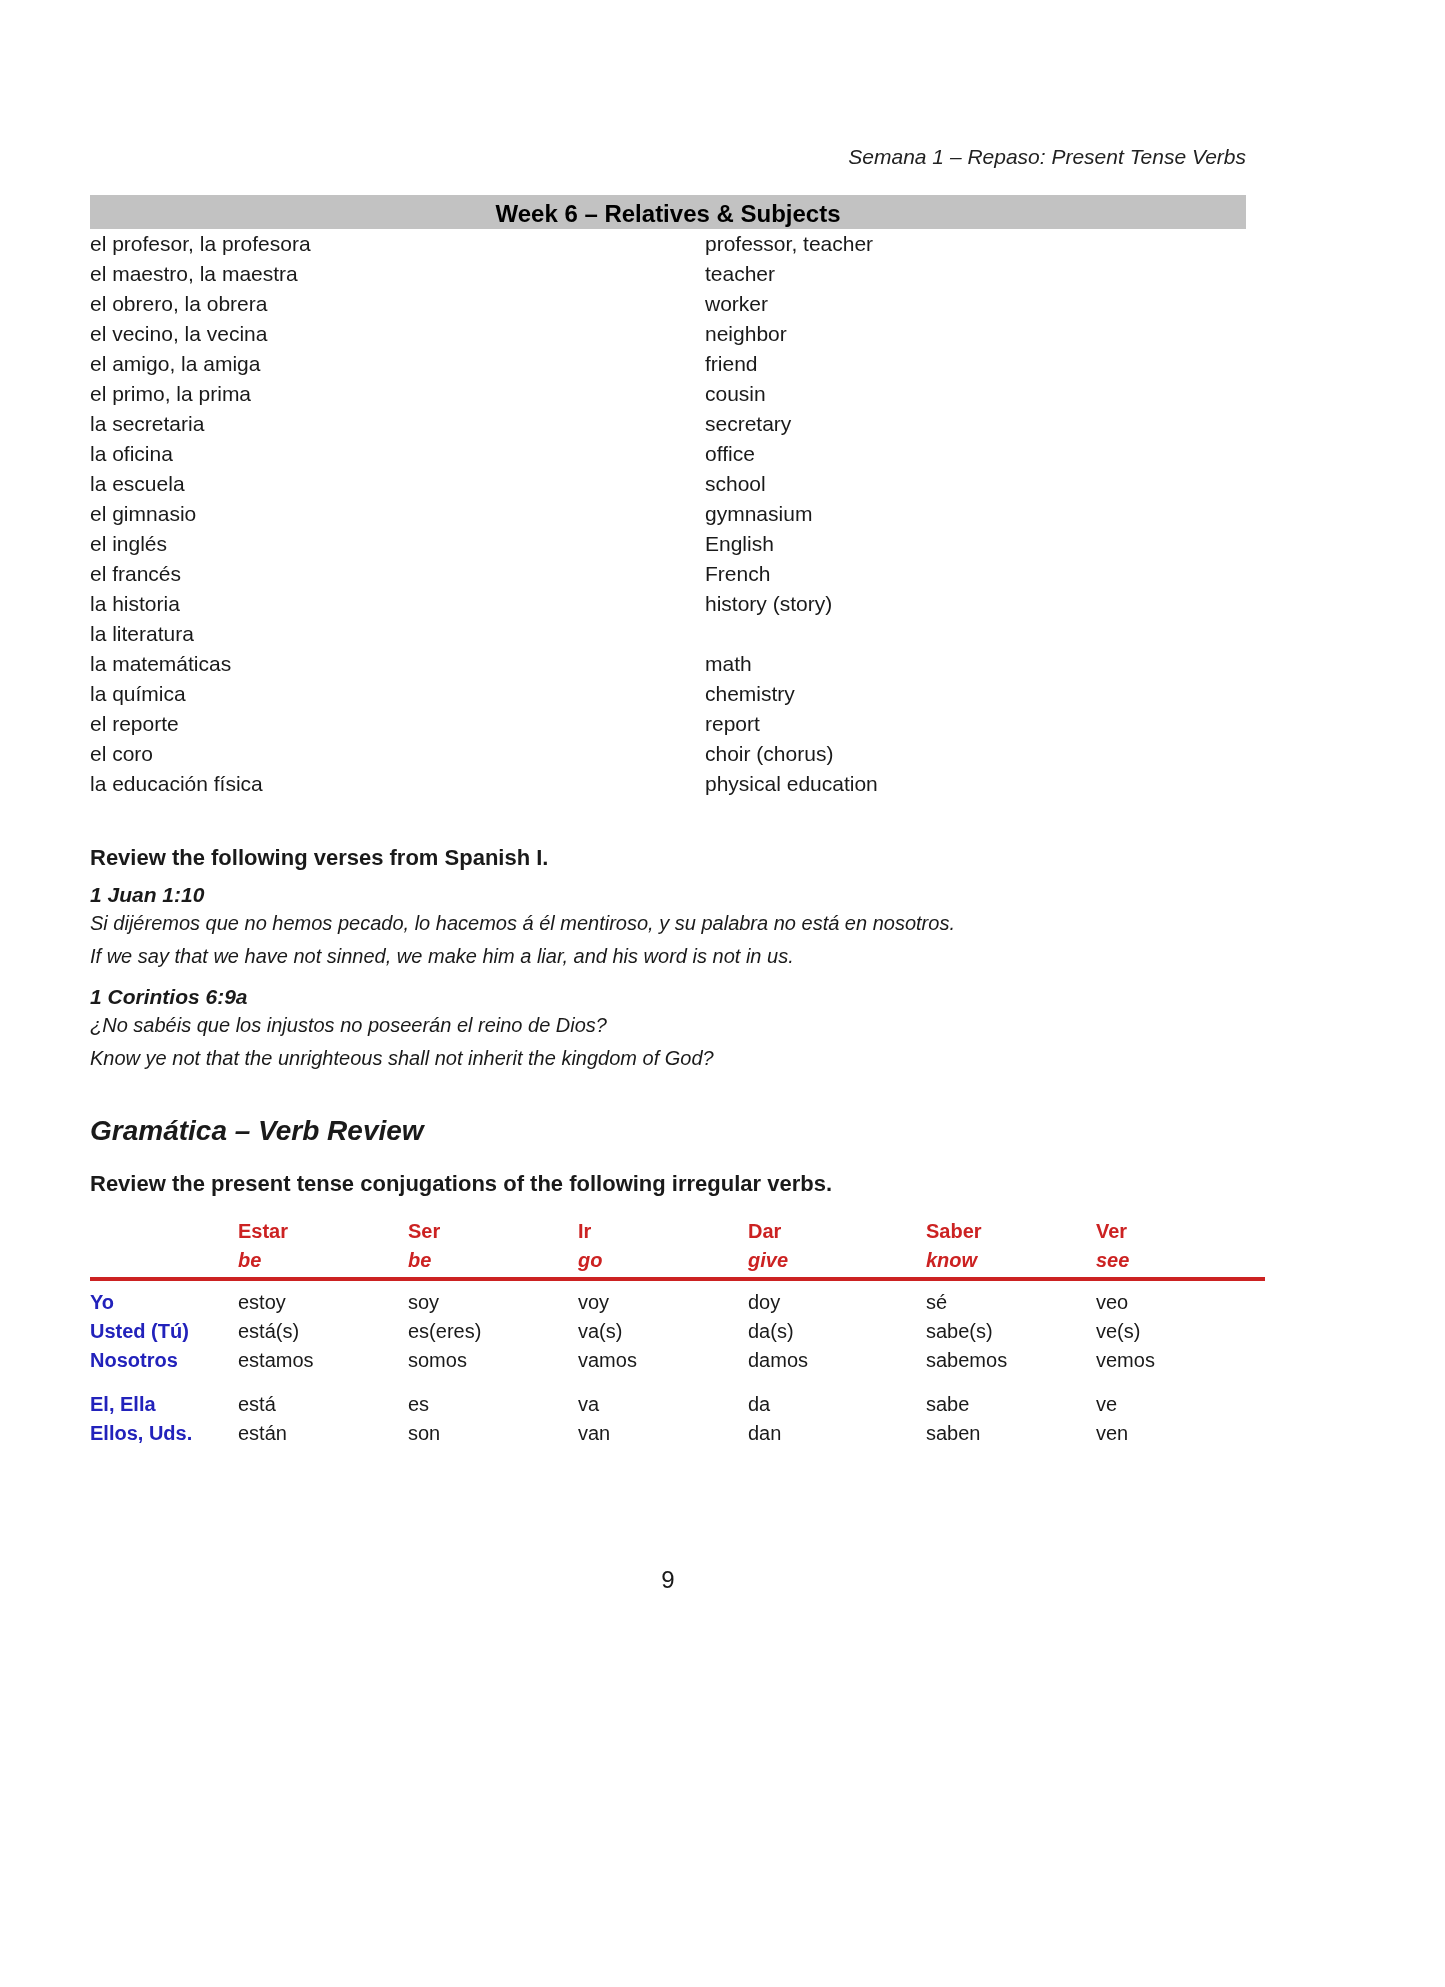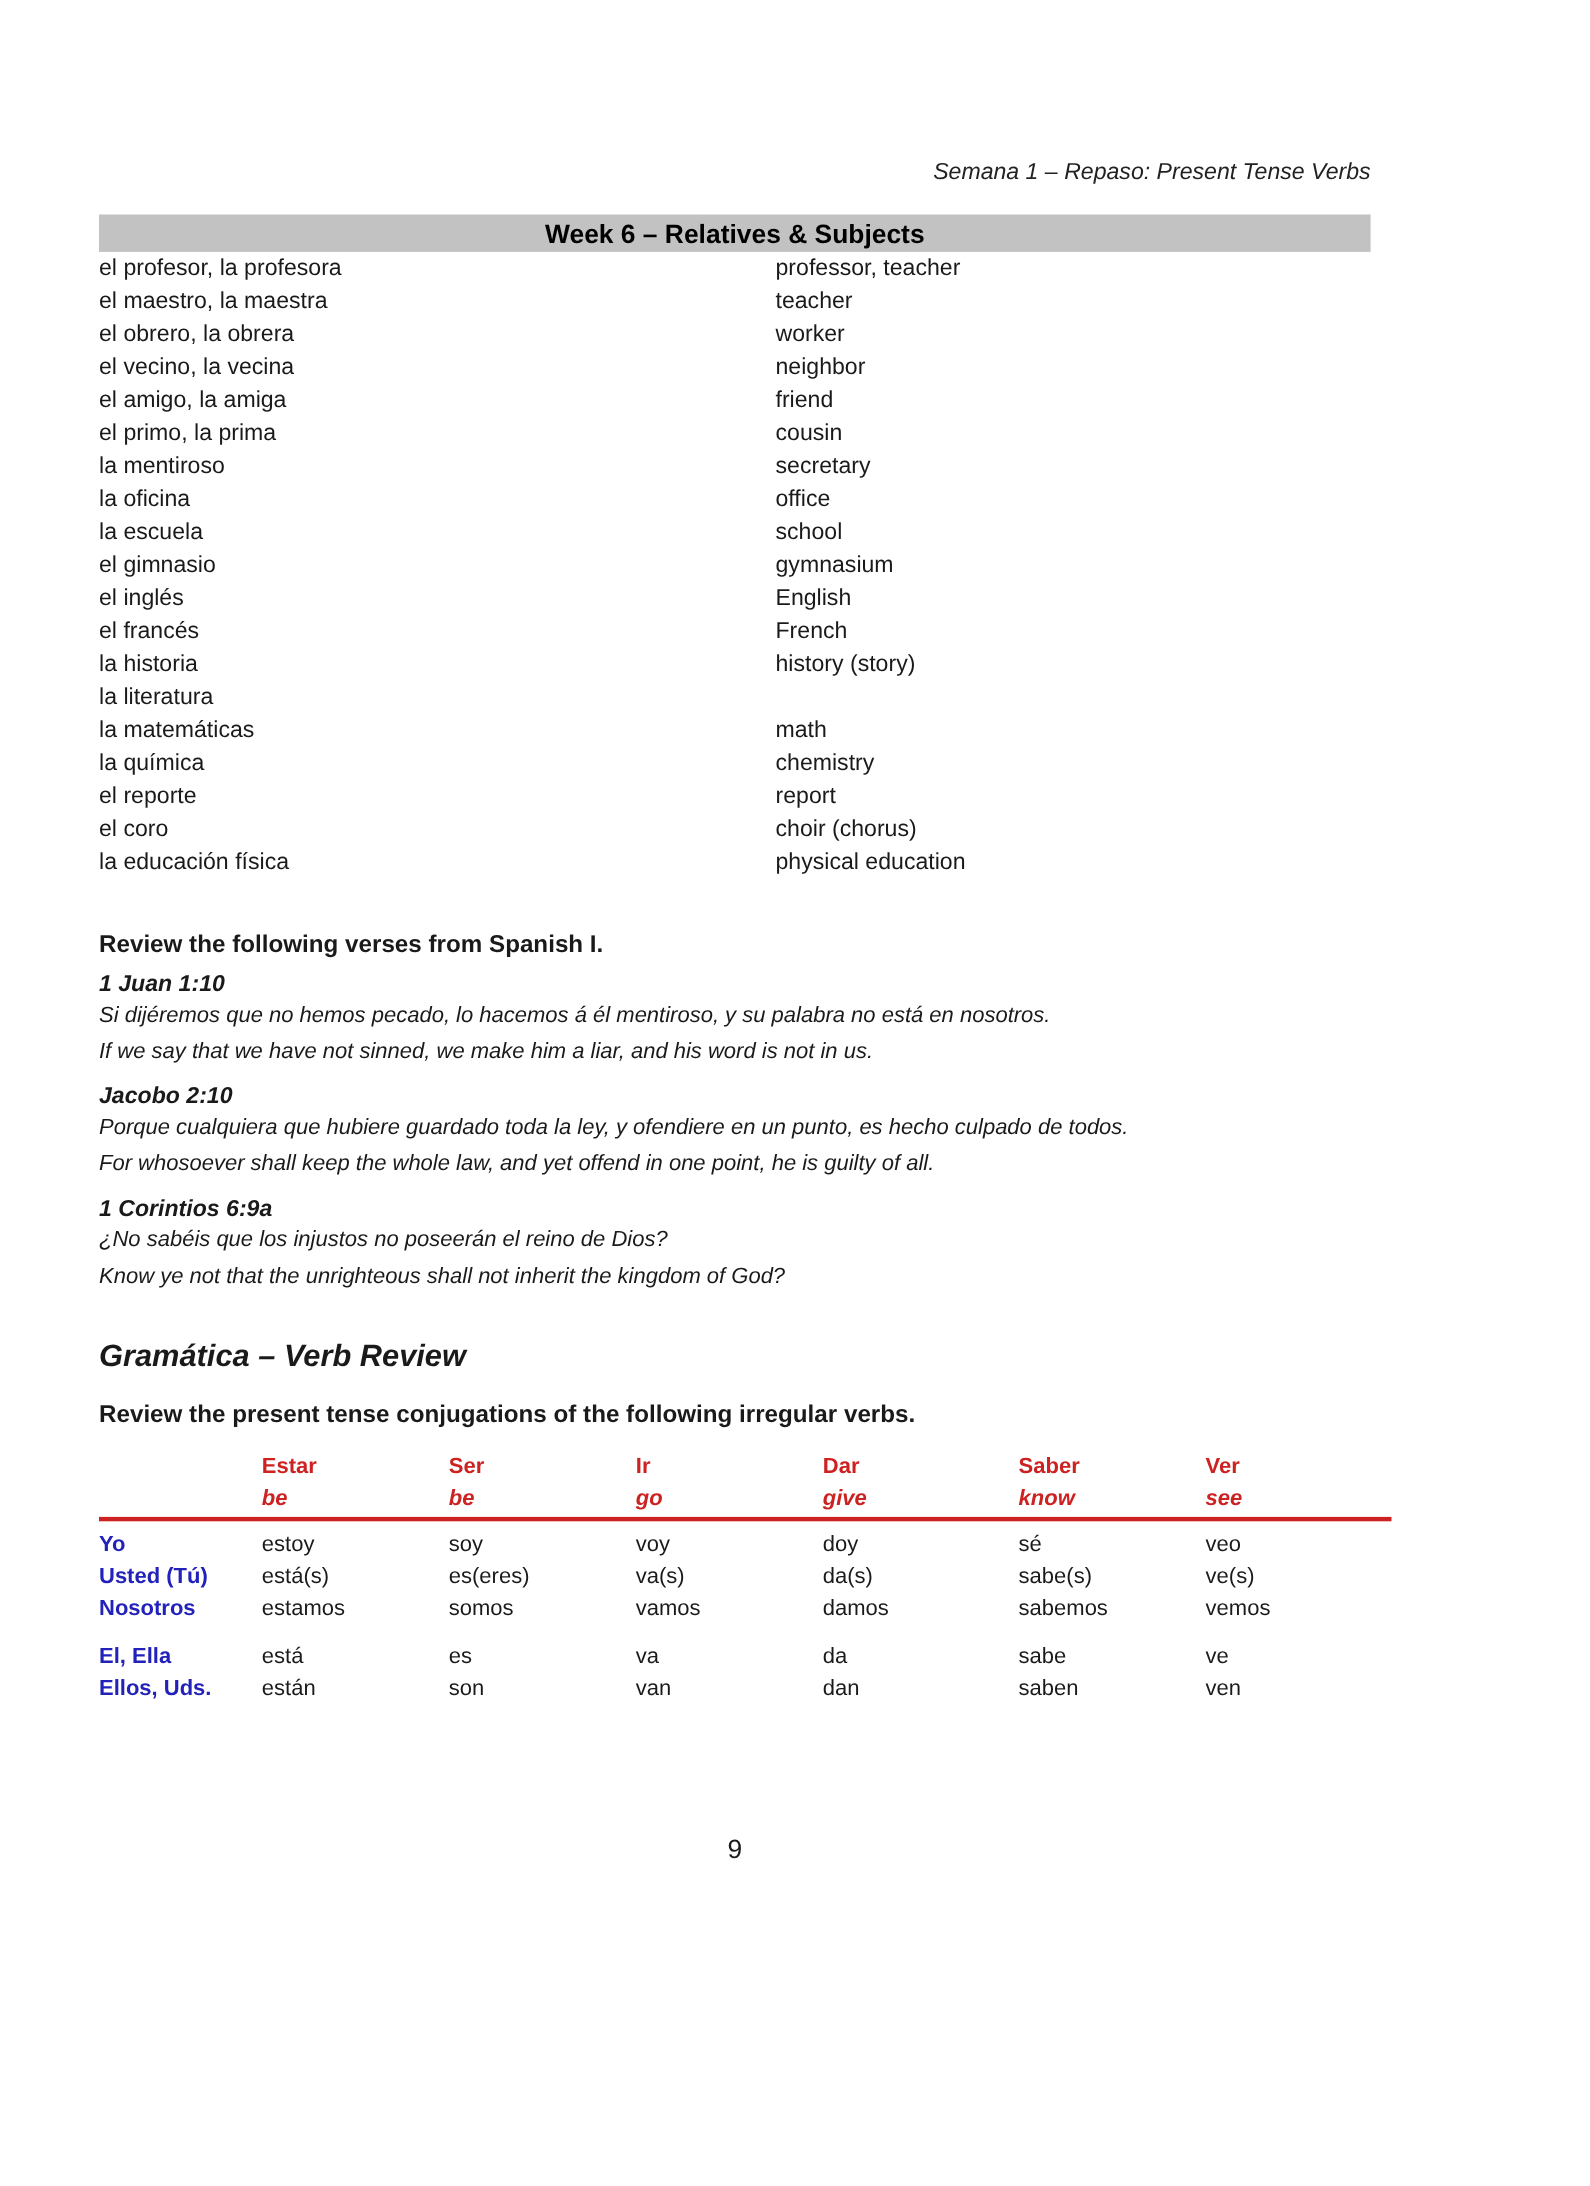--- a/index.html
+++ b/index.html
@@ -129,21 +129,21 @@
       </div>
       <div class="vocab-row">
         <span class="vocab-es">el amigo, la amiga</span>
         <span class="vocab-en">friend</span>
       </div>
       <div class="vocab-row">
         <span class="vocab-es">el primo, la prima</span>
         <span class="vocab-en">cousin</span>
       </div>
       <div class="vocab-row">
-        <span class="vocab-es">la mentiroso</span>
+        <span class="vocab-es">la secretaria</span>
         <span class="vocab-en">secretary</span>
       </div>
       <div class="vocab-row">
         <span class="vocab-es">la oficina</span>
         <span class="vocab-en">office</span>
       </div>
       <div class="vocab-row">
         <span class="vocab-es">la escuela</span>
         <span class="vocab-en">school</span>
       </div>
@@ -188,25 +188,20 @@
       </div>
     </div>
 
   <div class="review-heading">Review the following verses from Spanish I.</div>
 
   <div id="verses">
       <div class="verse-block">
         <div class="verse-ref">1 Juan 1:10</div>
         <div class="verse-line">Si dijéremos que no hemos pecado, lo hacemos á él mentiroso, y su palabra no está en nosotros.</div>
         <div class="verse-line">If we say that we have not sinned, we make him a liar, and his word is not in us.</div>
-      </div>
-      <div class="verse-block">
-        <div class="verse-ref">Jacobo 2:10</div>
-        <div class="verse-line">Porque cualquiera que hubiere guardado toda la ley, y ofendiere en un punto, es hecho culpado de todos.</div>
-        <div class="verse-line">For whosoever shall keep the whole law, and yet offend in one point, he is guilty of all.</div>
       </div>
       <div class="verse-block">
         <div class="verse-ref">1 Corintios 6:9a</div>
         <div class="verse-line">¿No sabéis que los injustos no poseerán el reino de Dios?</div>
         <div class="verse-line">Know ye not that the unrighteous shall not inherit the kingdom of God?</div>
       </div>
     </div>
 
   <div class="gram-title">Gramática – Verb Review</div>
 

